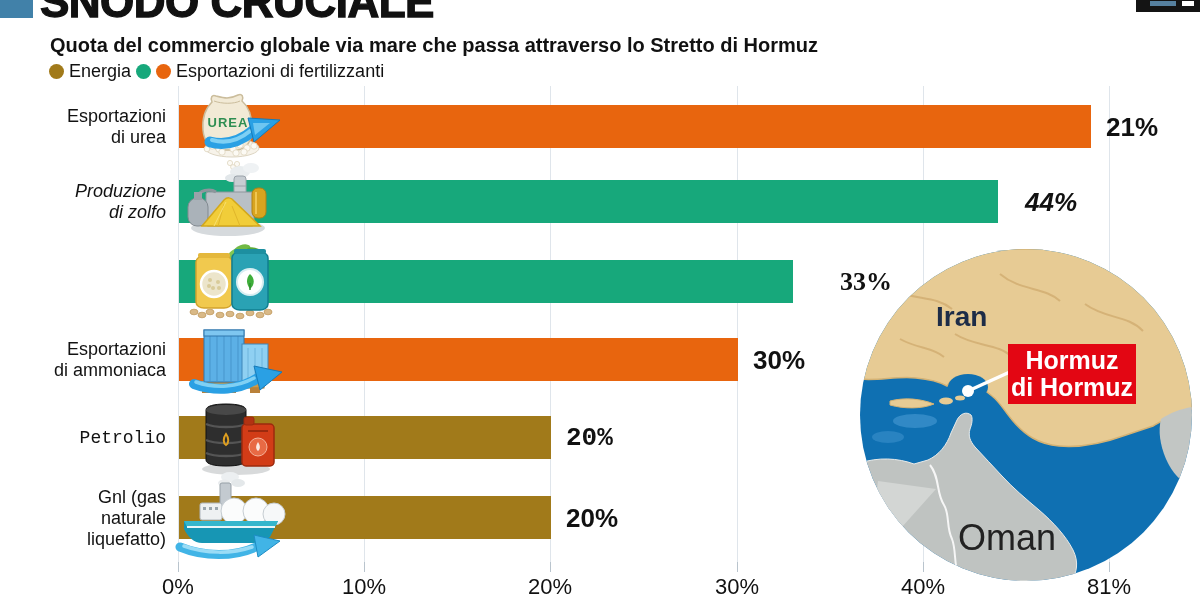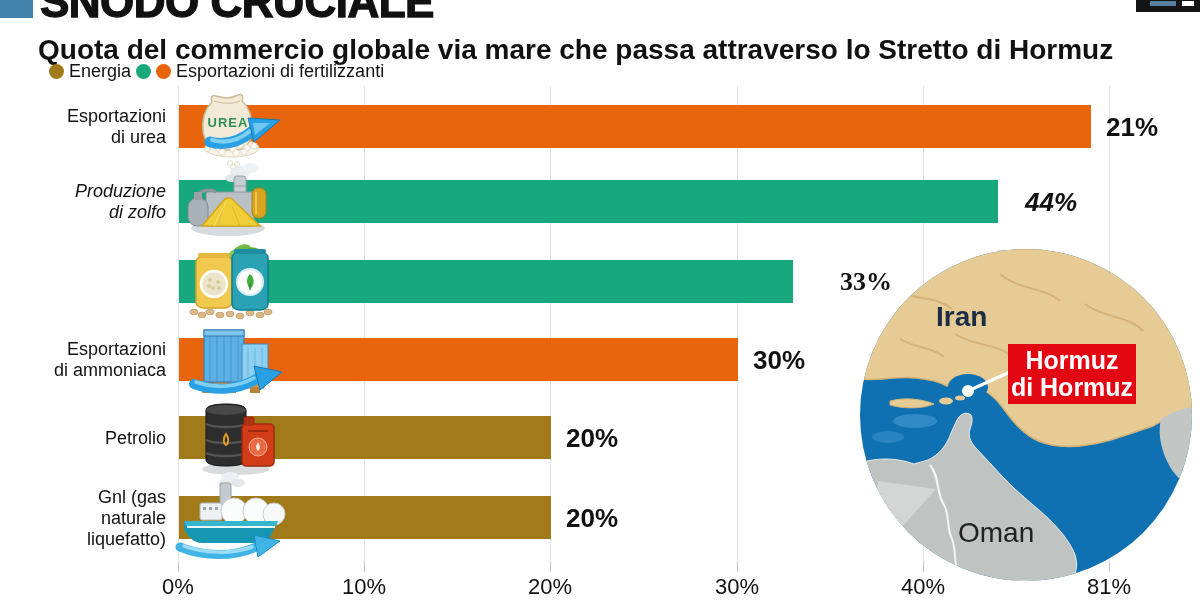--- a/index.html
+++ b/index.html
@@ -10,21 +10,21 @@
   
   .kicker-square { position:absolute; left:0; top:-14px; width:33px; height:32px; }
   .main-title {
     position:absolute; left:40px; top:-20px; font-size:44px; line-height:1;
     font-weight:bold; letter-spacing:-.5px; color:#111; -webkit-text-stroke:1.3px #111;
     white-space:nowrap;
   }
   .logo-box { position:absolute; left:1136px; top:0; width:64px; height:12px; background:#141414; }
   .logo-box .lb-blue { position:absolute; left:14px; top:1px; width:26px; height:5px; background:#56809f; }
   .logo-box .lb-white { position:absolute; left:46px; top:1px; width:12px; height:5px; background:#fff; }
-  .subtitle { position:absolute; left:38px; top:34px; font-size:28px; font-weight:bold; white-space:nowrap; }
+  .subtitle { position:absolute; left:50px; top:34px; font-size:20px; font-weight:bold; white-space:nowrap; }
   .legend { position:absolute; left:49px; top:61px; display:flex; align-items:center; font-size:18px; }
   .legend .dot { width:15px; height:15px; border-radius:50%; margin-right:5px; flex:none; }
   .legend .lab { margin-right:5px; white-space:nowrap; }
   
   .gridline { position:absolute; width:1px; top:86px; height:476px; background:#dfe5eb; }
   .tick { position:absolute; width:1px; top:562px; height:10px; background:#b9c4cd; }
   .x-label { position:absolute; top:574px; transform:translateX(-50%); font-size:22px; color:#111; }
   .bar-row { position:absolute; left:0; width:1200px; height:43px; }
   .cat-label {
     position:absolute; left:0; width:166px; top:50%; transform:translateY(-50%);
@@ -34,21 +34,21 @@
   .val { position:absolute; top:50%; transform:translateY(-50%); font-size:26px; font-weight:bold; white-space:nowrap; }
   .icon { position:absolute; }
   .icon svg { display:block; }
   
   .map-circle {
     position:absolute; left:860px; top:249px; width:332px; height:332px;
     border-radius:50%; overflow:hidden; z-index:6;
   }
   .map-circle svg { position:absolute; left:0; top:0; }
   .map-label-iran { position:absolute; left:76px; top:52px; font-size:28px; font-weight:bold; color:#1d2c47; }
-  .map-label-oman { position:absolute; left:98px; top:268px; font-size:28px; color:#222; }
+  .map-label-oman { position:absolute; left:98px; top:268px; font-size:36px; color:#222; }
   .map-callout {
     position:absolute; left:148px; top:95px; width:128px; padding:3px 0;
     background:#e30613; color:#fff; font-size:25px; line-height:27px;
     font-weight:bold; text-align:center;
   }
 </style>
 </head>
 <body>
 
 <div class="stage">
@@ -222,21 +222,21 @@
             <line x1="82" y1="30" x2="82" y2="64"></line>
           </g>
         <path d="M14,66 C36,74 60,72 78,60" stroke="#2aa0e4" stroke-width="10" fill="none" stroke-linecap="round"></path>
         <path d="M16,64 C36,71 58,69 74,60" stroke="#7fd0f4" stroke-width="3.5" fill="none" stroke-linecap="round"></path>
         <polygon points="74,48 102,54 80,72" fill="#2aa0e4" stroke="#157ab8"></polygon>
       </svg>
     </div>
     <div class="val" style="left: 753px;">30%</div>
   </div>
 
-  <div class="bar-row" style="top: 416px;">
+  <div class="bar-row" style="top: 416px; font-family: Liberation Mono, monospace;">
     <div class="cat-label">
       <span>Petrolio</span>
     </div>
     <div class="bar" style="width: 372px; background: rgb(161, 122, 26);"></div>
     <div class="icon" style="left:190px; top:-18px;">
       <svg width="92" height="80" viewBox="0 0 92 80">
         <ellipse cx="46" cy="71" rx="34" ry="6" fill="#d8dadb"></ellipse>
         <path d="M16,12 C16,8 24,6 36,6 C48,6 56,8 56,12 L56,62 C56,66 48,68 36,68 C24,68 16,66 16,62 Z" fill="#2e2e2e" stroke="#111"></path>
         <ellipse cx="36" cy="12" rx="20" ry="5" fill="#484848"></ellipse>
         <path d="M16,26 C24,30 48,30 56,26 M16,42 C24,46 48,46 56,42 M16,55 C24,59 48,59 56,55" stroke="#555" stroke-width="2.5" fill="none"></path>

